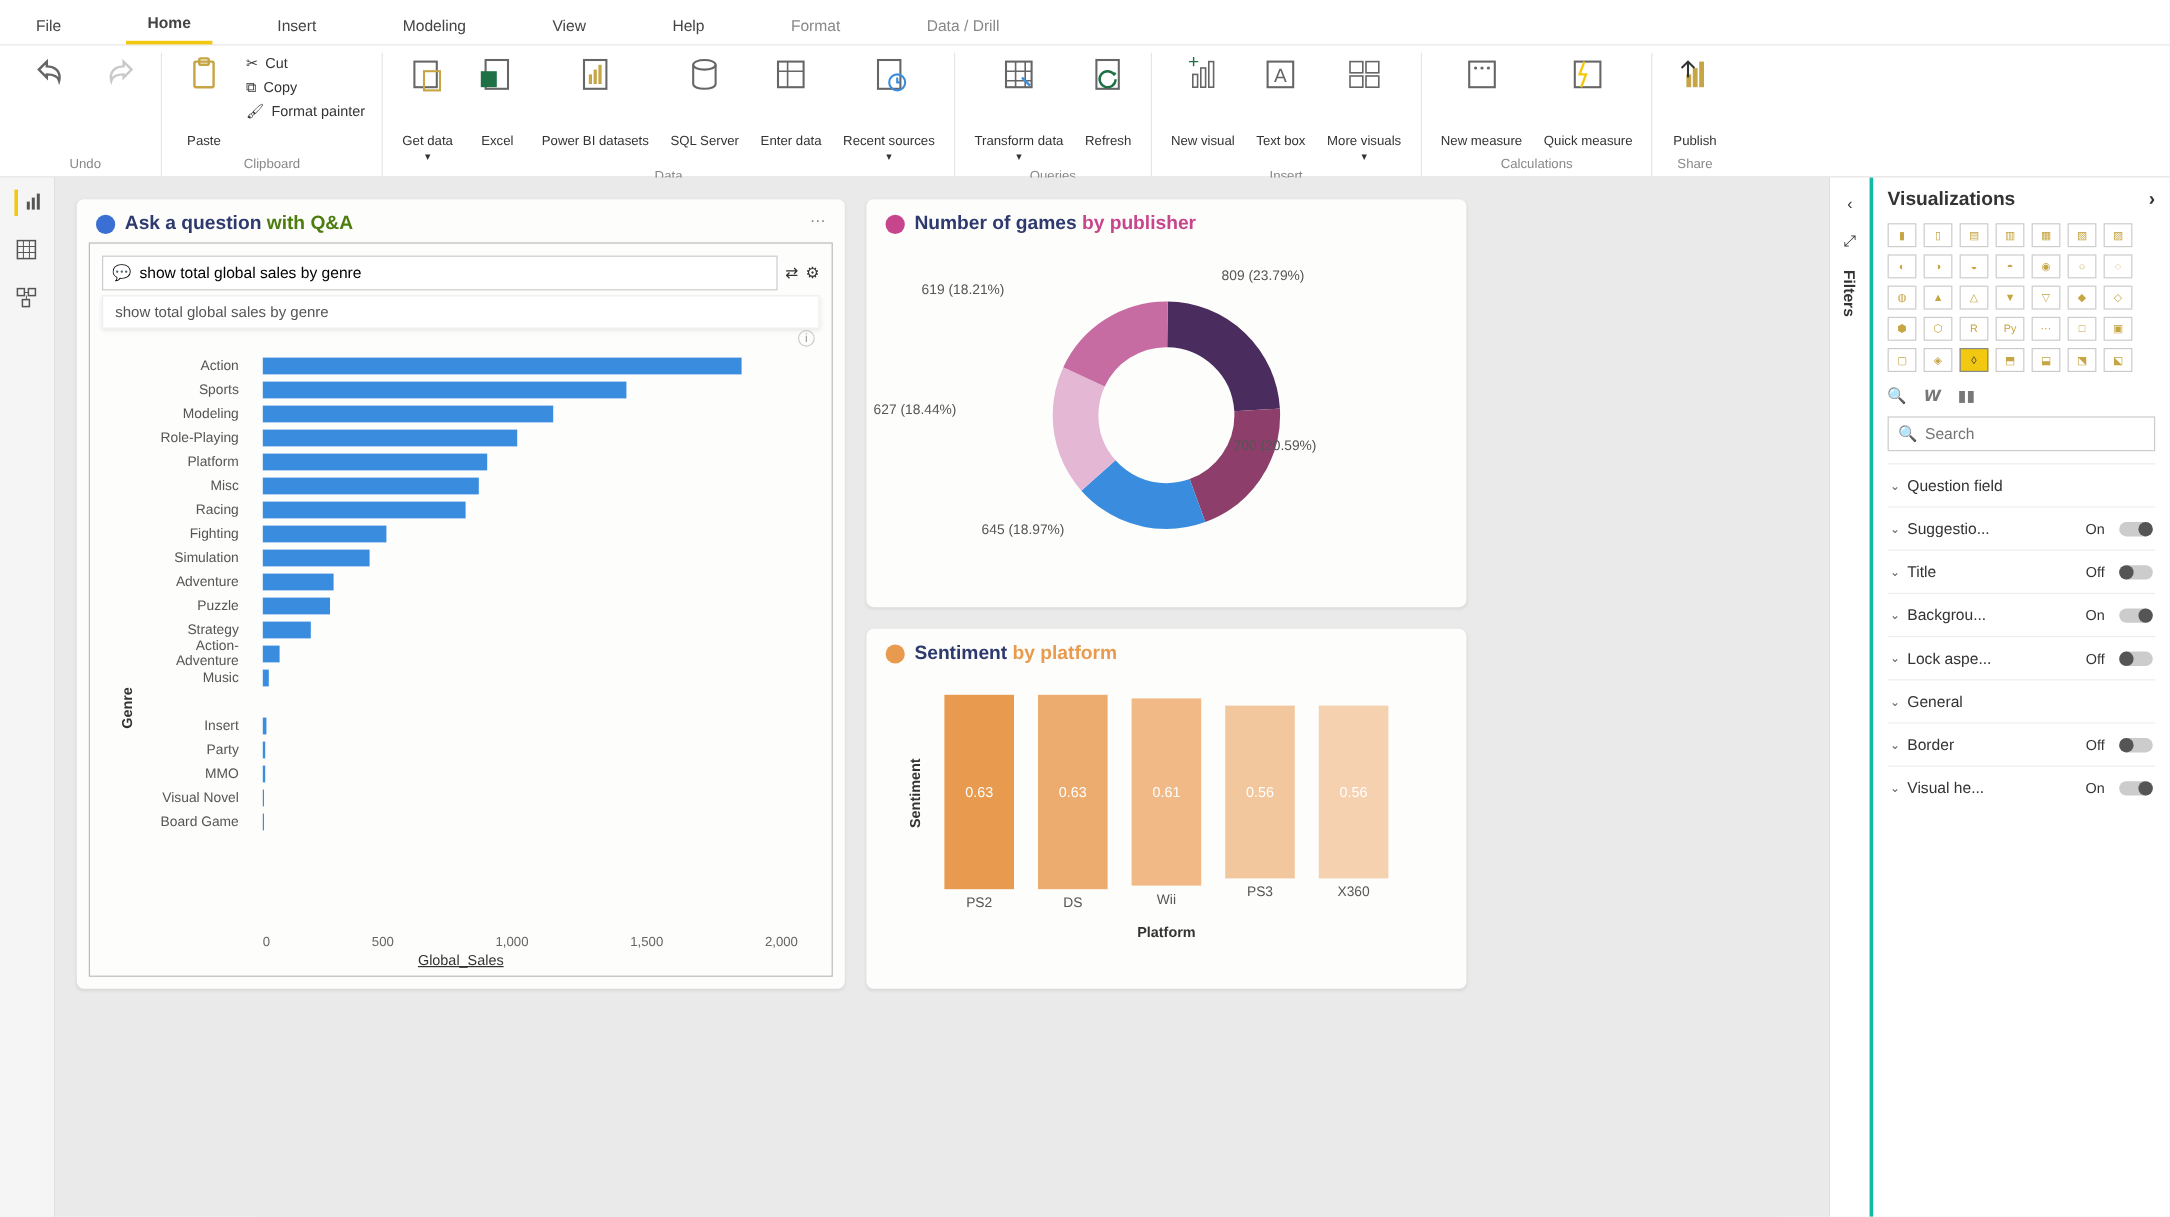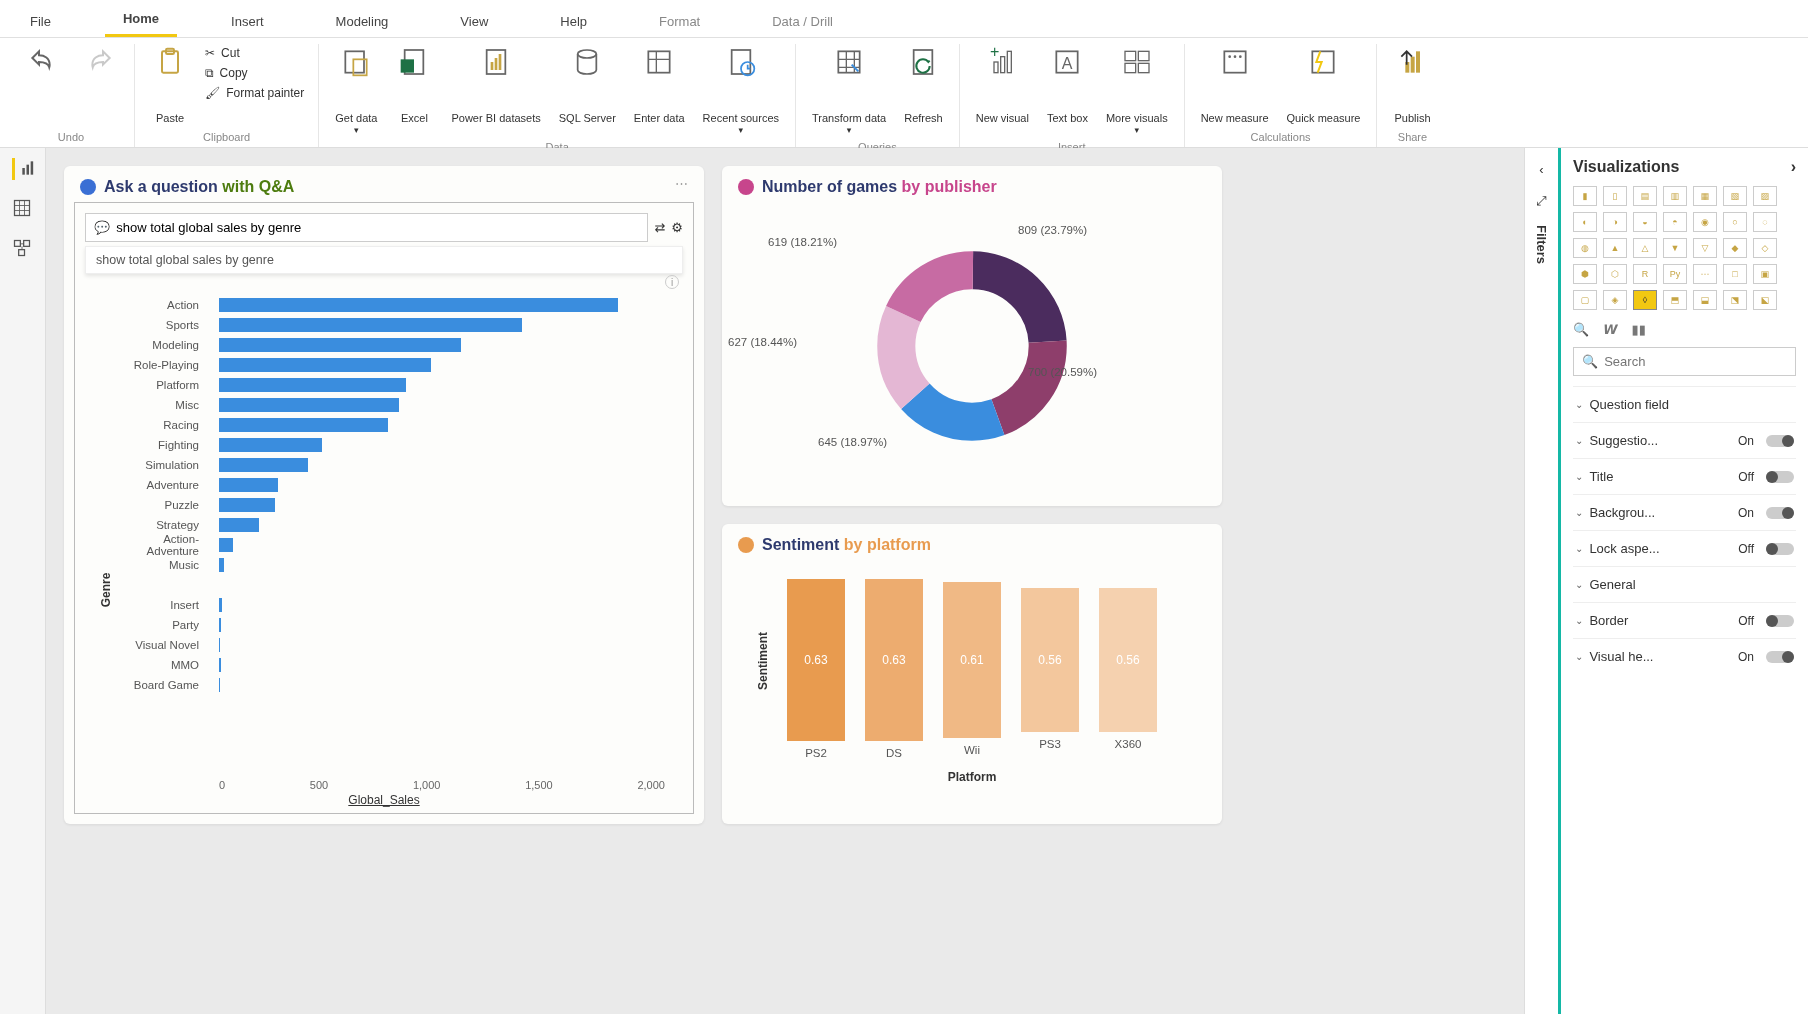--- a/index.html
+++ b/index.html
@@ -428,29 +428,29 @@
                 <div class="bar" style="width: 0.6%;"></div>
               </div>
             </div>
             <div class="hbar-row">
               <div class="cat">Party</div>
               <div style="flex: 1 1 0%;">
                 <div class="bar" style="width: 0.5%;"></div>
               </div>
             </div>
             <div class="hbar-row">
+              <div class="cat">MMO</div>
+              <div style="flex: 1 1 0%;">
+                <div class="bar" style="width: 0.4%;"></div>
+              </div>
+            </div>
+            <div class="hbar-row">
               <div class="cat">Visual Novel</div>
               <div style="flex: 1 1 0%;">
                 <div class="bar" style="width: 0.25%;"></div>
-              </div>
-            </div>
-            <div class="hbar-row">
-              <div class="cat">MMO</div>
-              <div style="flex: 1 1 0%;">
-                <div class="bar" style="width: 0.4%;"></div>
               </div>
             </div>
             <div class="hbar-row">
               <div class="cat">Board Game</div>
               <div style="flex: 1 1 0%;">
                 <div class="bar" style="width: 0.15%;"></div>
               </div>
             </div>
           </div>
         <div class="y-axis-label">Genre</div>

